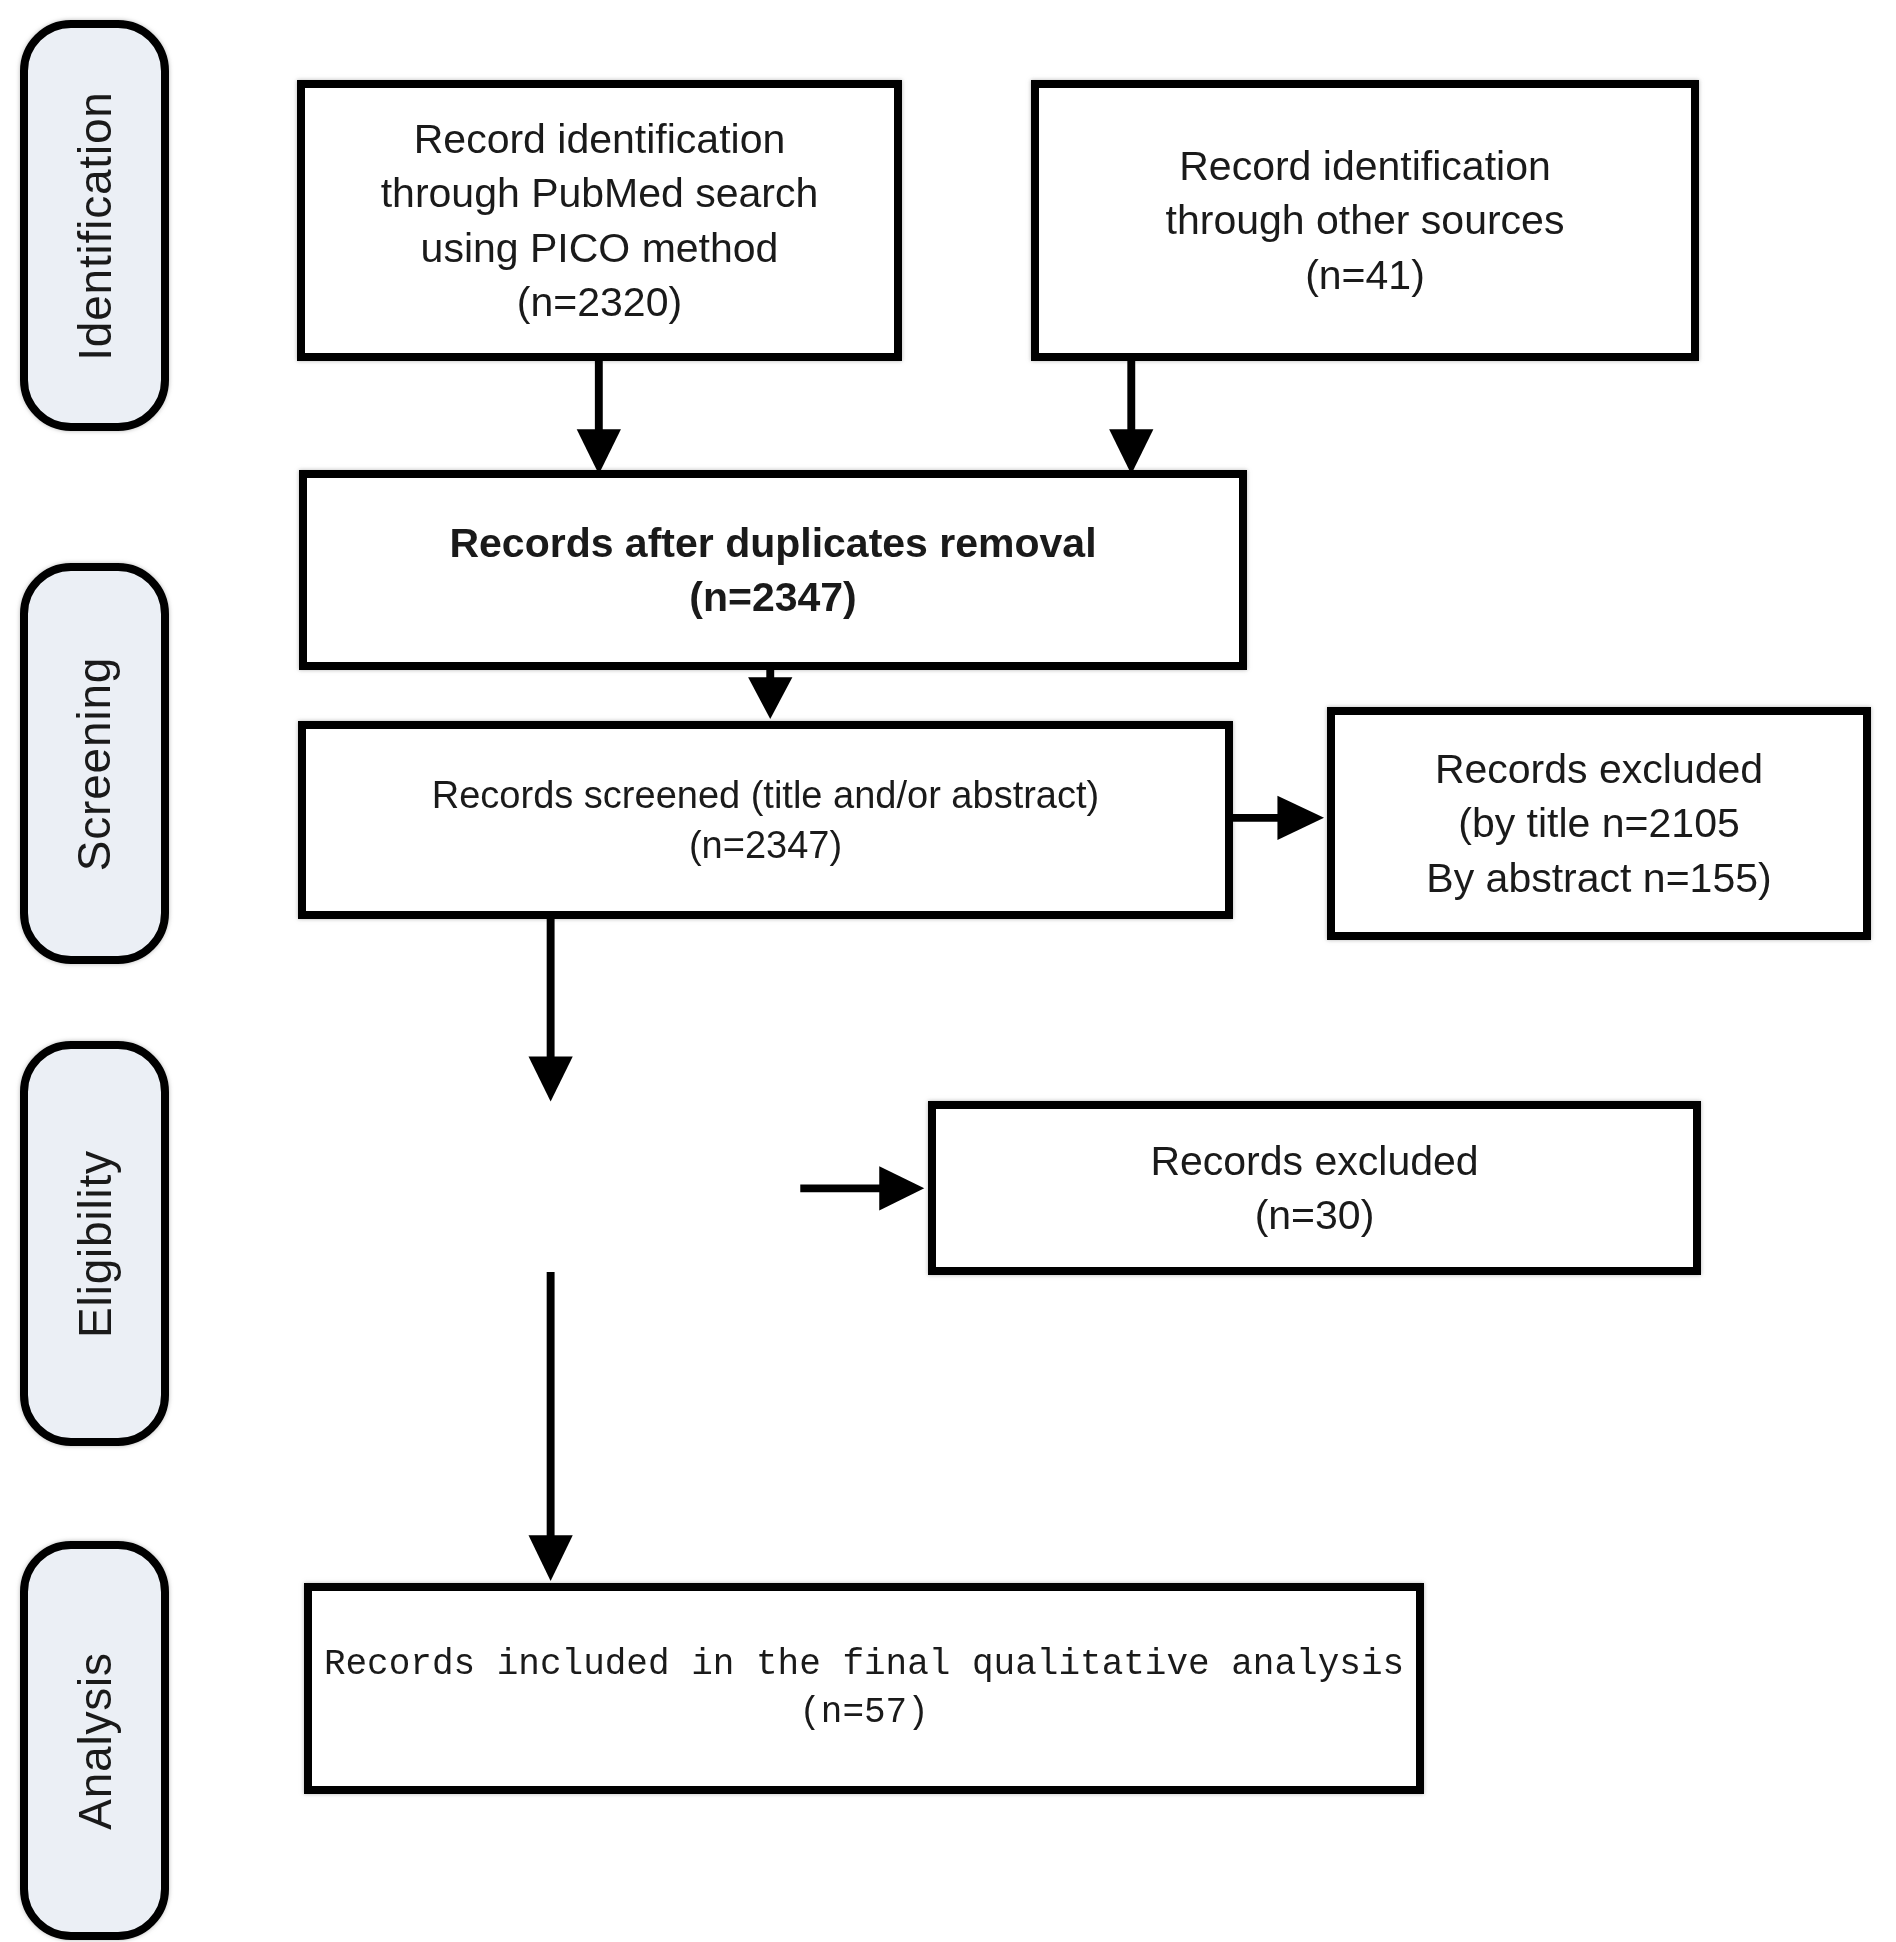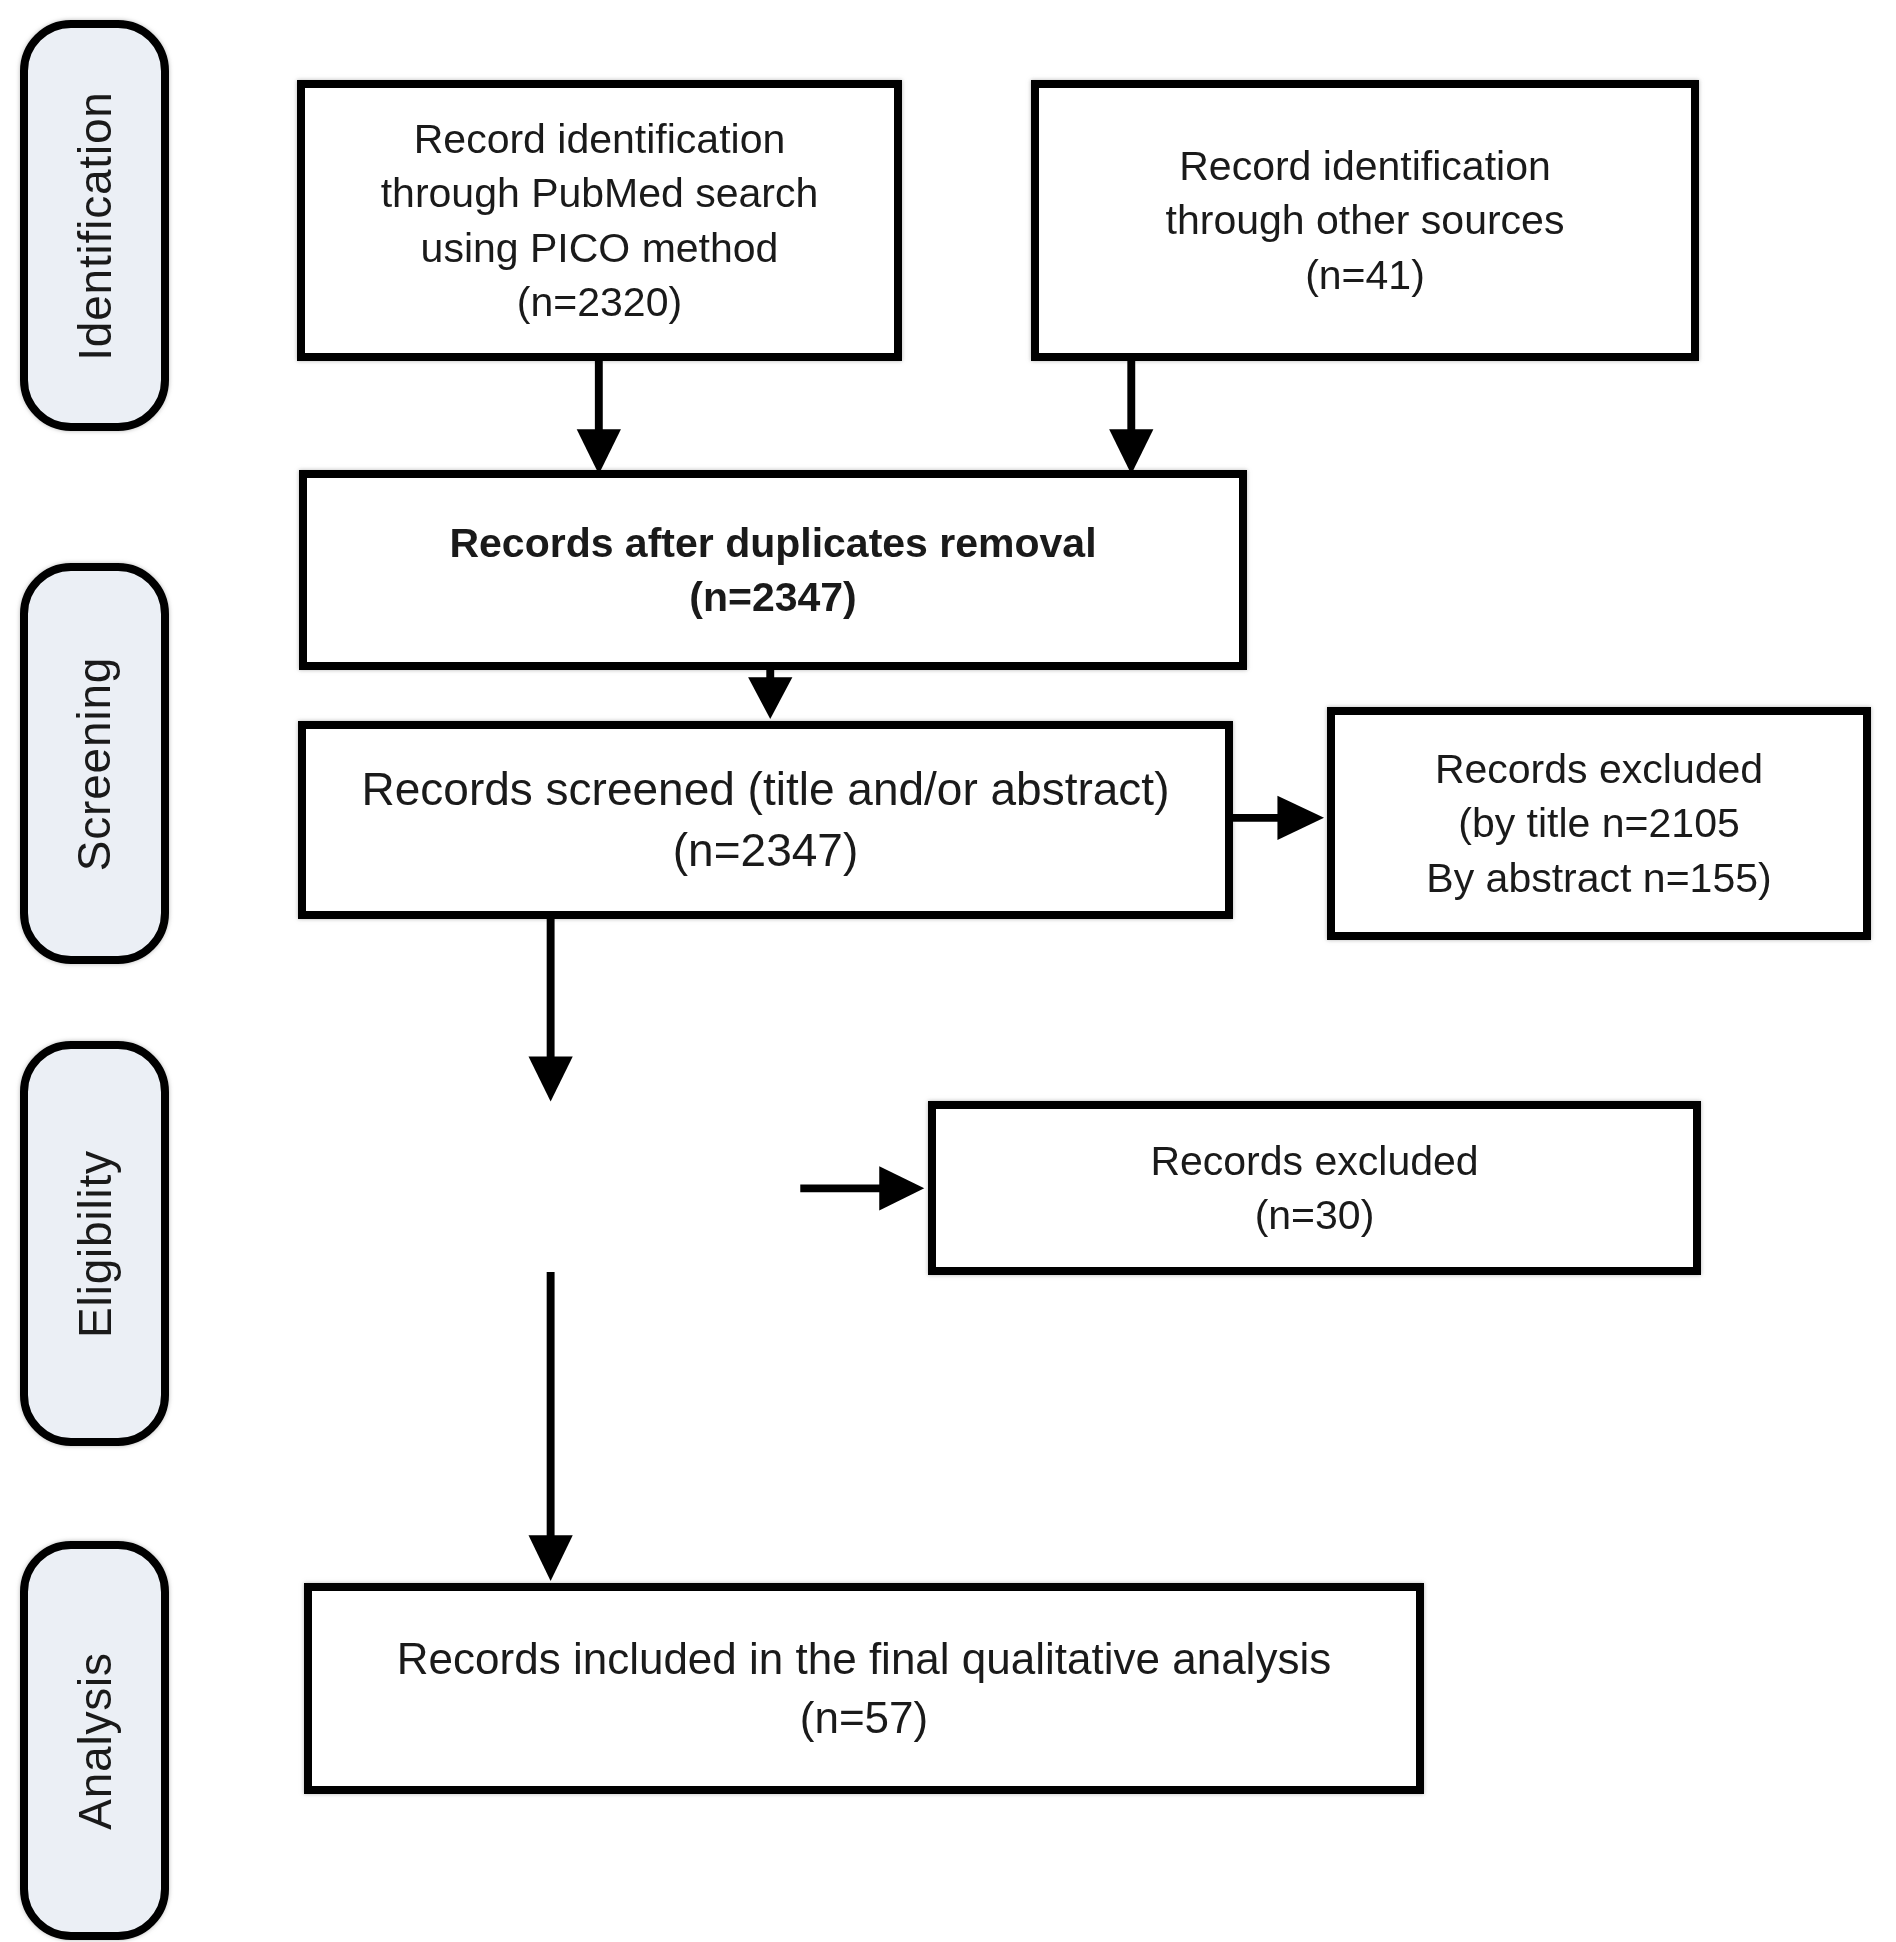--- a/index.html
+++ b/index.html
@@ -51,22 +51,22 @@
     text-align: center;
     box-shadow: 0 0 4px rgba(120,120,120,0.55);
   }
   .fbox .btext {
     white-space: pre-line;
     font-size: 41px;
     line-height: 1.32;
     color: #1a1a1a;
     padding: 3.2px 8px;
   }
-  .fbox .fs-48 { font-size: 46px; }
-  .fbox .fs-46 { font-size: 44px; }
+  .fbox .fs-48 { font-size: 38px; }
+  .fbox .fs-46 { font-size: 36px; font-family: Liberation Mono, monospace; }
 
   #arrow-layer {
     position: absolute;
     left: 0;
     top: 0;
     width: 1896px;
     height: 1943px;
     pointer-events: none;
   }
   #arrow-layer line { stroke: #000000; stroke-width: 10; }

